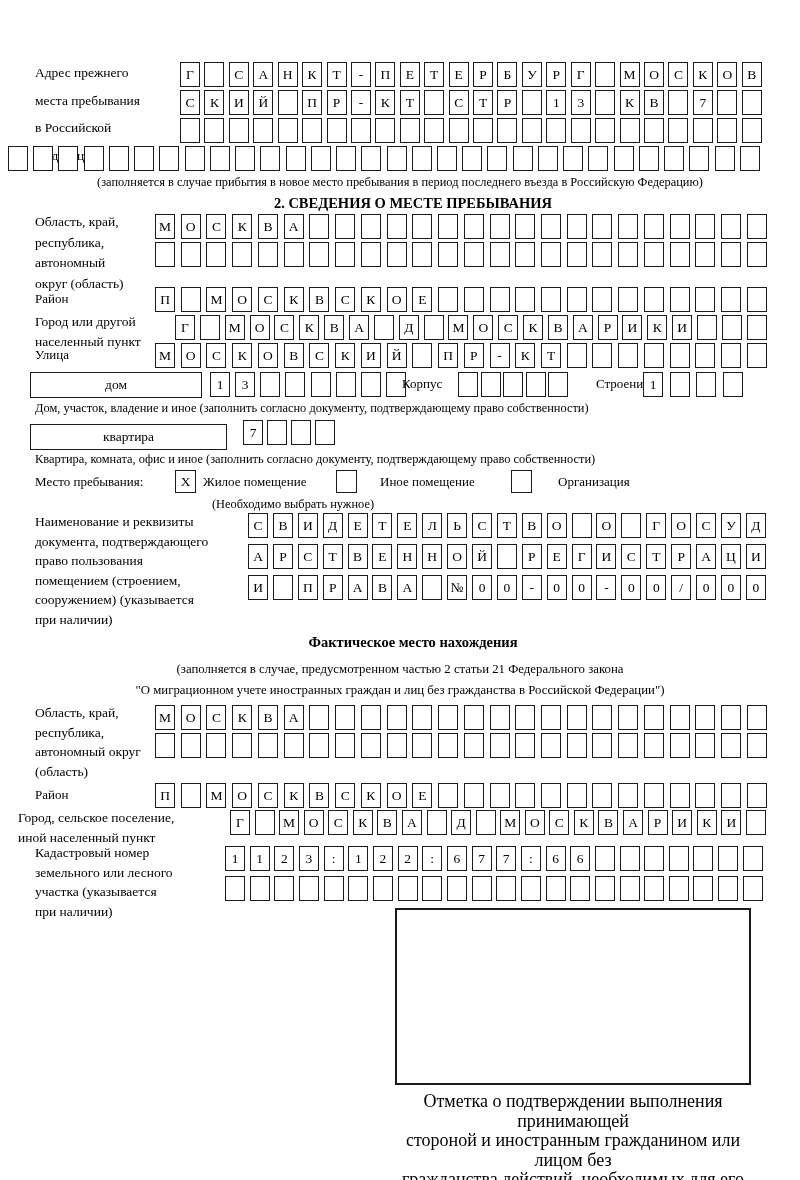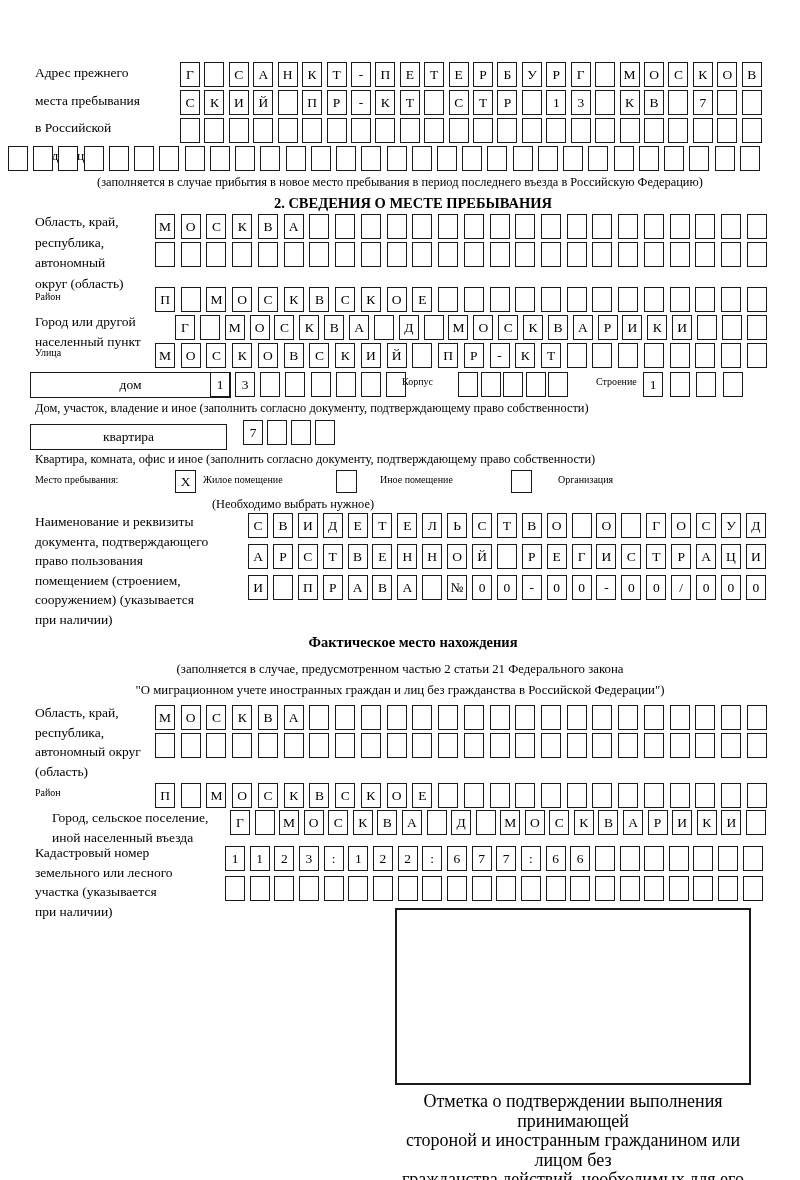--- a/index.html
+++ b/index.html
@@ -20,21 +20,21 @@
   .cellrow { position:absolute; display:flex; justify-content:space-between; height:26px; }
   .cell {
     width:20px; height:25px; border:1.6px solid var(--ink); box-sizing:border-box;
     display:inline-flex; align-items:center; justify-content:center;
     font-size:13.5px; background:var(--paper); flex:0 0 auto;
   }
   .widebox {
     position:absolute; border:1.6px solid var(--ink); box-sizing:border-box; height:26px;
     display:flex; align-items:center; justify-content:center; font-size:13.5px;
   }
-  .inline-lbl { position:absolute; font-size:10px; }
+  .inline-lbl { position:absolute; font-size:13px; }
   .checkbox {
     position:absolute; width:21px; height:23px; border:1.6px solid var(--ink);
     box-sizing:border-box; display:flex; align-items:center; justify-content:center;
     font-size:13.5px;
   }
   .stampbox { position:absolute; border:2px solid var(--ink); box-sizing:border-box; background:var(--paper); }
   .stampcap { position:absolute; font-size:18px; line-height:19.5px; text-align:center; }
 </style>
 </head>
 <body>
@@ -301,21 +301,21 @@
       <span class="cell"></span>
       <span class="cell"></span>
       <span class="cell"></span>
       <span class="cell"></span>
       <span class="cell"></span>
       <span class="cell"></span>
       <span class="cell"></span>
       <span class="cell"></span>
     </div>
 
-  <div class="widebox" style="left:30px; top:372px; width:201px;">дом</div>
+  <div class="widebox" style="left:30px; top:372px; width:172px;">дом</div>
   <div class="cellrow" style="left:210px; top:372px; width:196px;">
       <span class="cell">1</span>
       <span class="cell">3</span>
       <span class="cell"></span>
       <span class="cell"></span>
       <span class="cell"></span>
       <span class="cell"></span>
       <span class="cell"></span>
       <span class="cell"></span>
     </div>
@@ -516,23 +516,23 @@
       <span class="cell"></span>
       <span class="cell"></span>
       <span class="cell"></span>
       <span class="cell"></span>
       <span class="cell"></span>
       <span class="cell"></span>
       <span class="cell"></span>
       <span class="cell"></span>
     </div>
 
-  <div class="lbl lh19" style="left:52px; top:808px;">
+  <div class="lbl lh19" style="left:18px; top:808px;">
     <div>Город, сельское поселение,</div>
-    <div>иной населенный въезда</div>
+    <div>иной населенный пункт</div>
   </div>
   <div class="cellrow" style="left:230px; top:810px; width:536px;">
       <span class="cell">Г</span>
       <span class="cell"></span>
       <span class="cell">М</span>
       <span class="cell">О</span>
       <span class="cell">С</span>
       <span class="cell">К</span>
       <span class="cell">В</span>
       <span class="cell">А</span>

